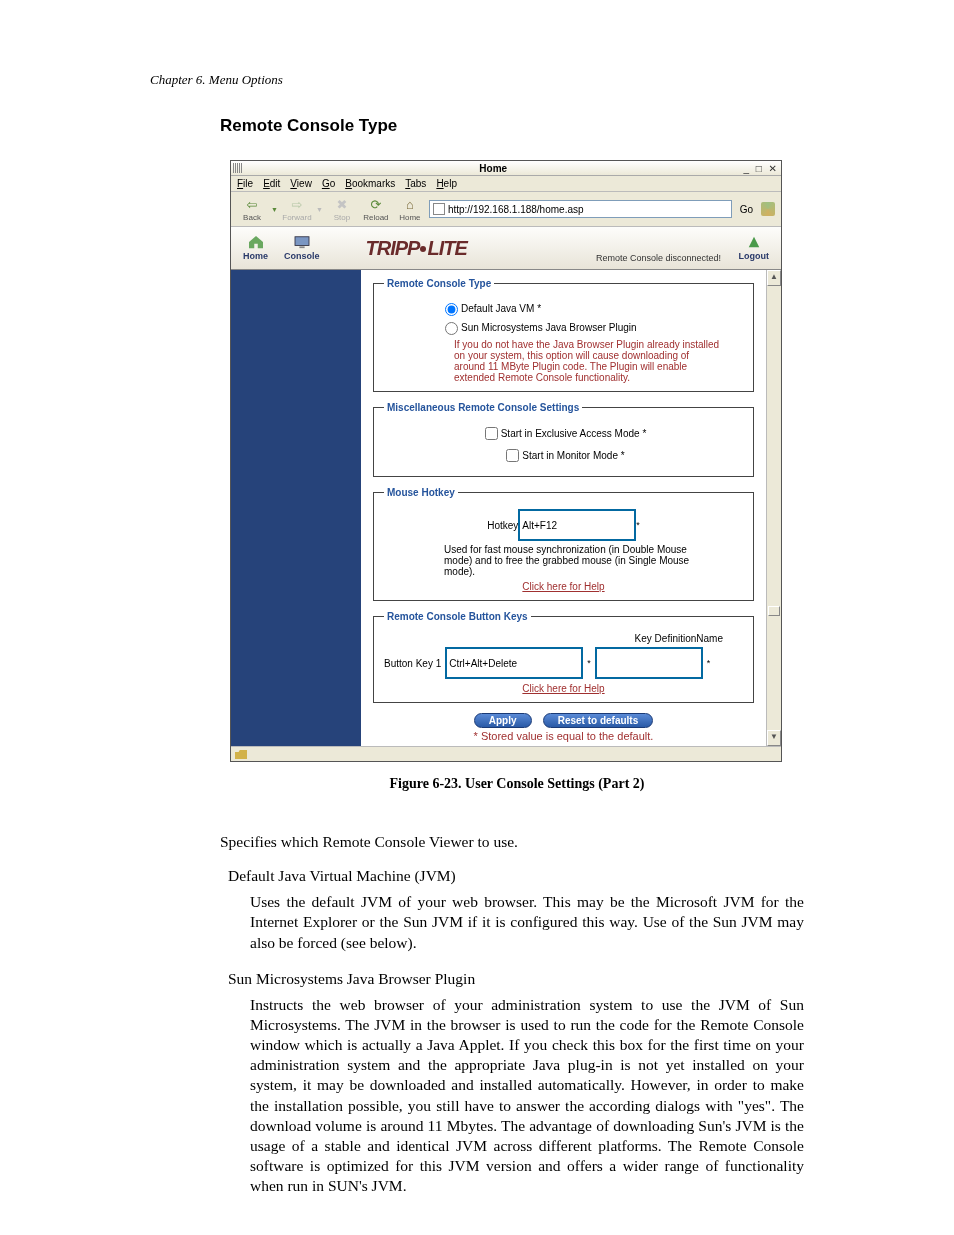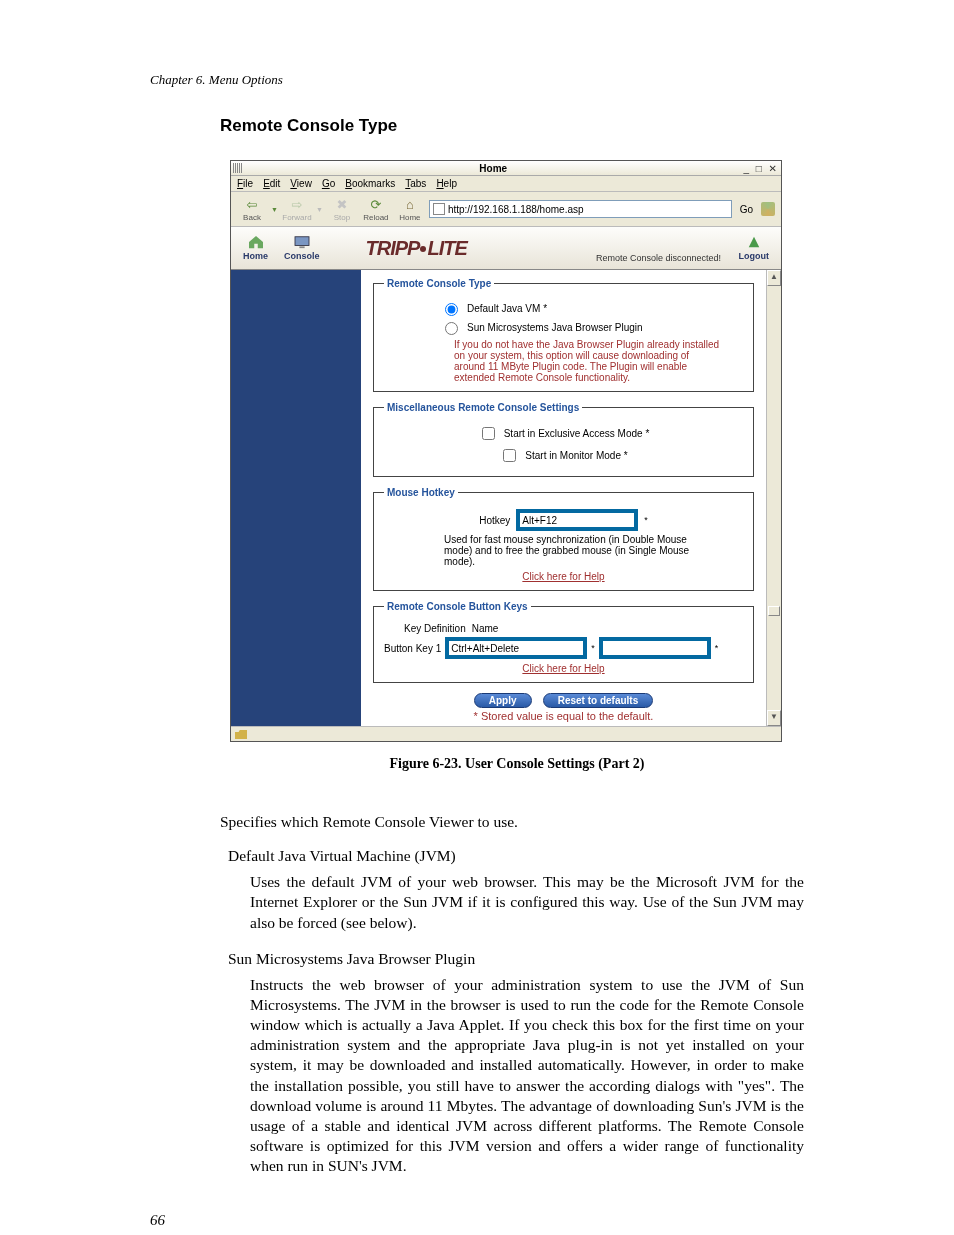--- a/index.html
+++ b/index.html
@@ -121,23 +121,23 @@
     font-size:10px;
   }
   fieldset legend {
     color:#25549c;
     font-weight:bold;
     font-size:10px;
     padding:0 3px;
   }
   .redtext { color:#a03030; }
   .ctr { text-align:center; }
-  .frm-row { margin:3px 0; display:flex; align-items:center; gap:6px; }
+  .frm-row { margin:3px 0; display:flex; align-items:center; }
   .frm-row.ctrrow { justify-content:center; }
-  input[type=text].tiny { font-size:10px; height:14px; border:4px solid #0369a1; padding:0 2px; }
+  input[type=text].tiny { font-size:10px; height:14px; border:2px solid #0369a1; padding:7px 2px; }
   .pillbtn {
     display:inline-block;
     background: linear-gradient(#5a8ad6,#2a5aa6);
     color:#fff;
     font-weight:bold;
     font-size:10px;
     border-radius:10px;
     padding:1px 14px;
     border:1px solid #1a3a76;
     text-align:center;
@@ -287,21 +287,21 @@
               <span>Hotkey</span>
               <input type="text" class="tiny" style="width: 110px;" value="Alt+F12">
               <span class="mini">*</span>
             </div>
             <div style="margin:2px 36px 4px 60px;">Used for fast mouse synchronization (in Double Mouse mode) and to free the grabbed mouse (in Single Mouse mode).</div>
             <div class="ctr"><span class="redlink">Click here for Help</span></div>
           </fieldset>
 
           <fieldset>
             <legend>Remote Console Button Keys</legend>
-            <div class="frm-row" style="justify-content:flex-start;padding:0 20px;">
+            <div class="frm-row" style="justify-content:flex-end;padding:0 20px;">
               <span>Key Definition</span>
               <span>Name</span>
             </div>
             <div class="frm-row" style="gap:4px;">
               <span>Button Key 1</span>
               <input type="text" class="tiny" style="width: 130px;" value="Ctrl+Alt+Delete">
               <span class="mini">*</span>
               <input type="text" class="tiny" style="width: 100px;">
               <span class="mini">*</span>
             </div>

